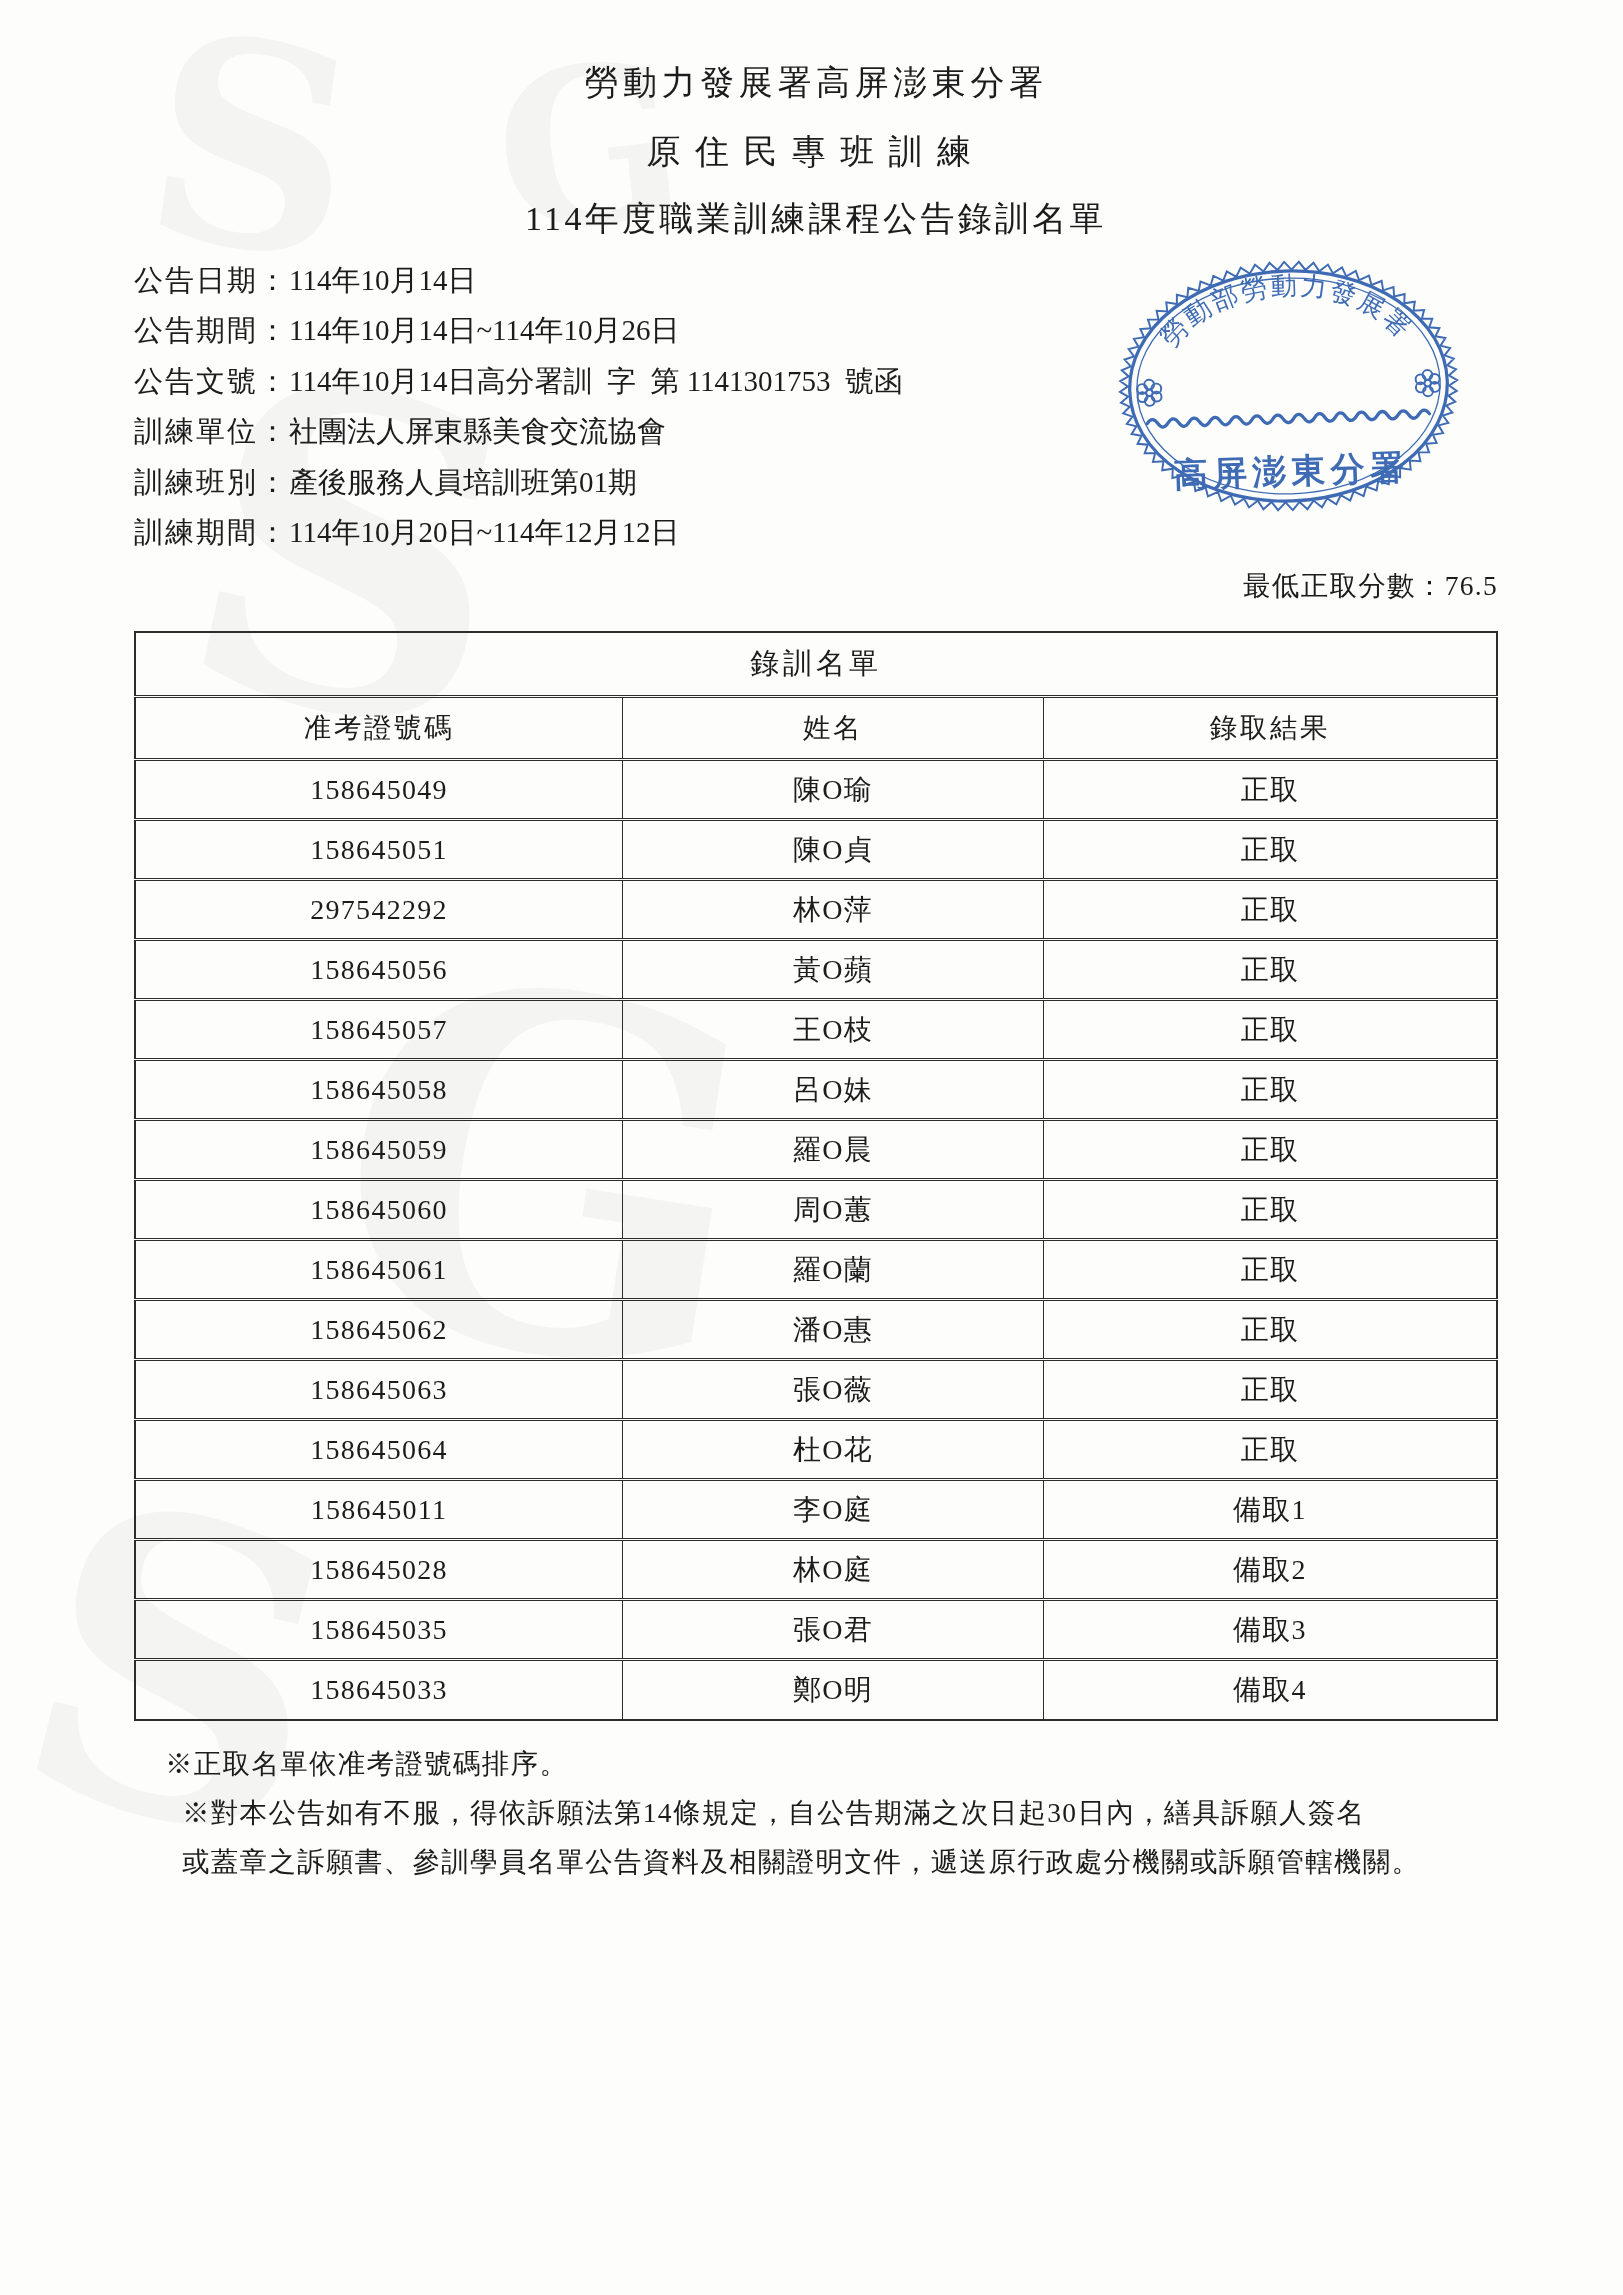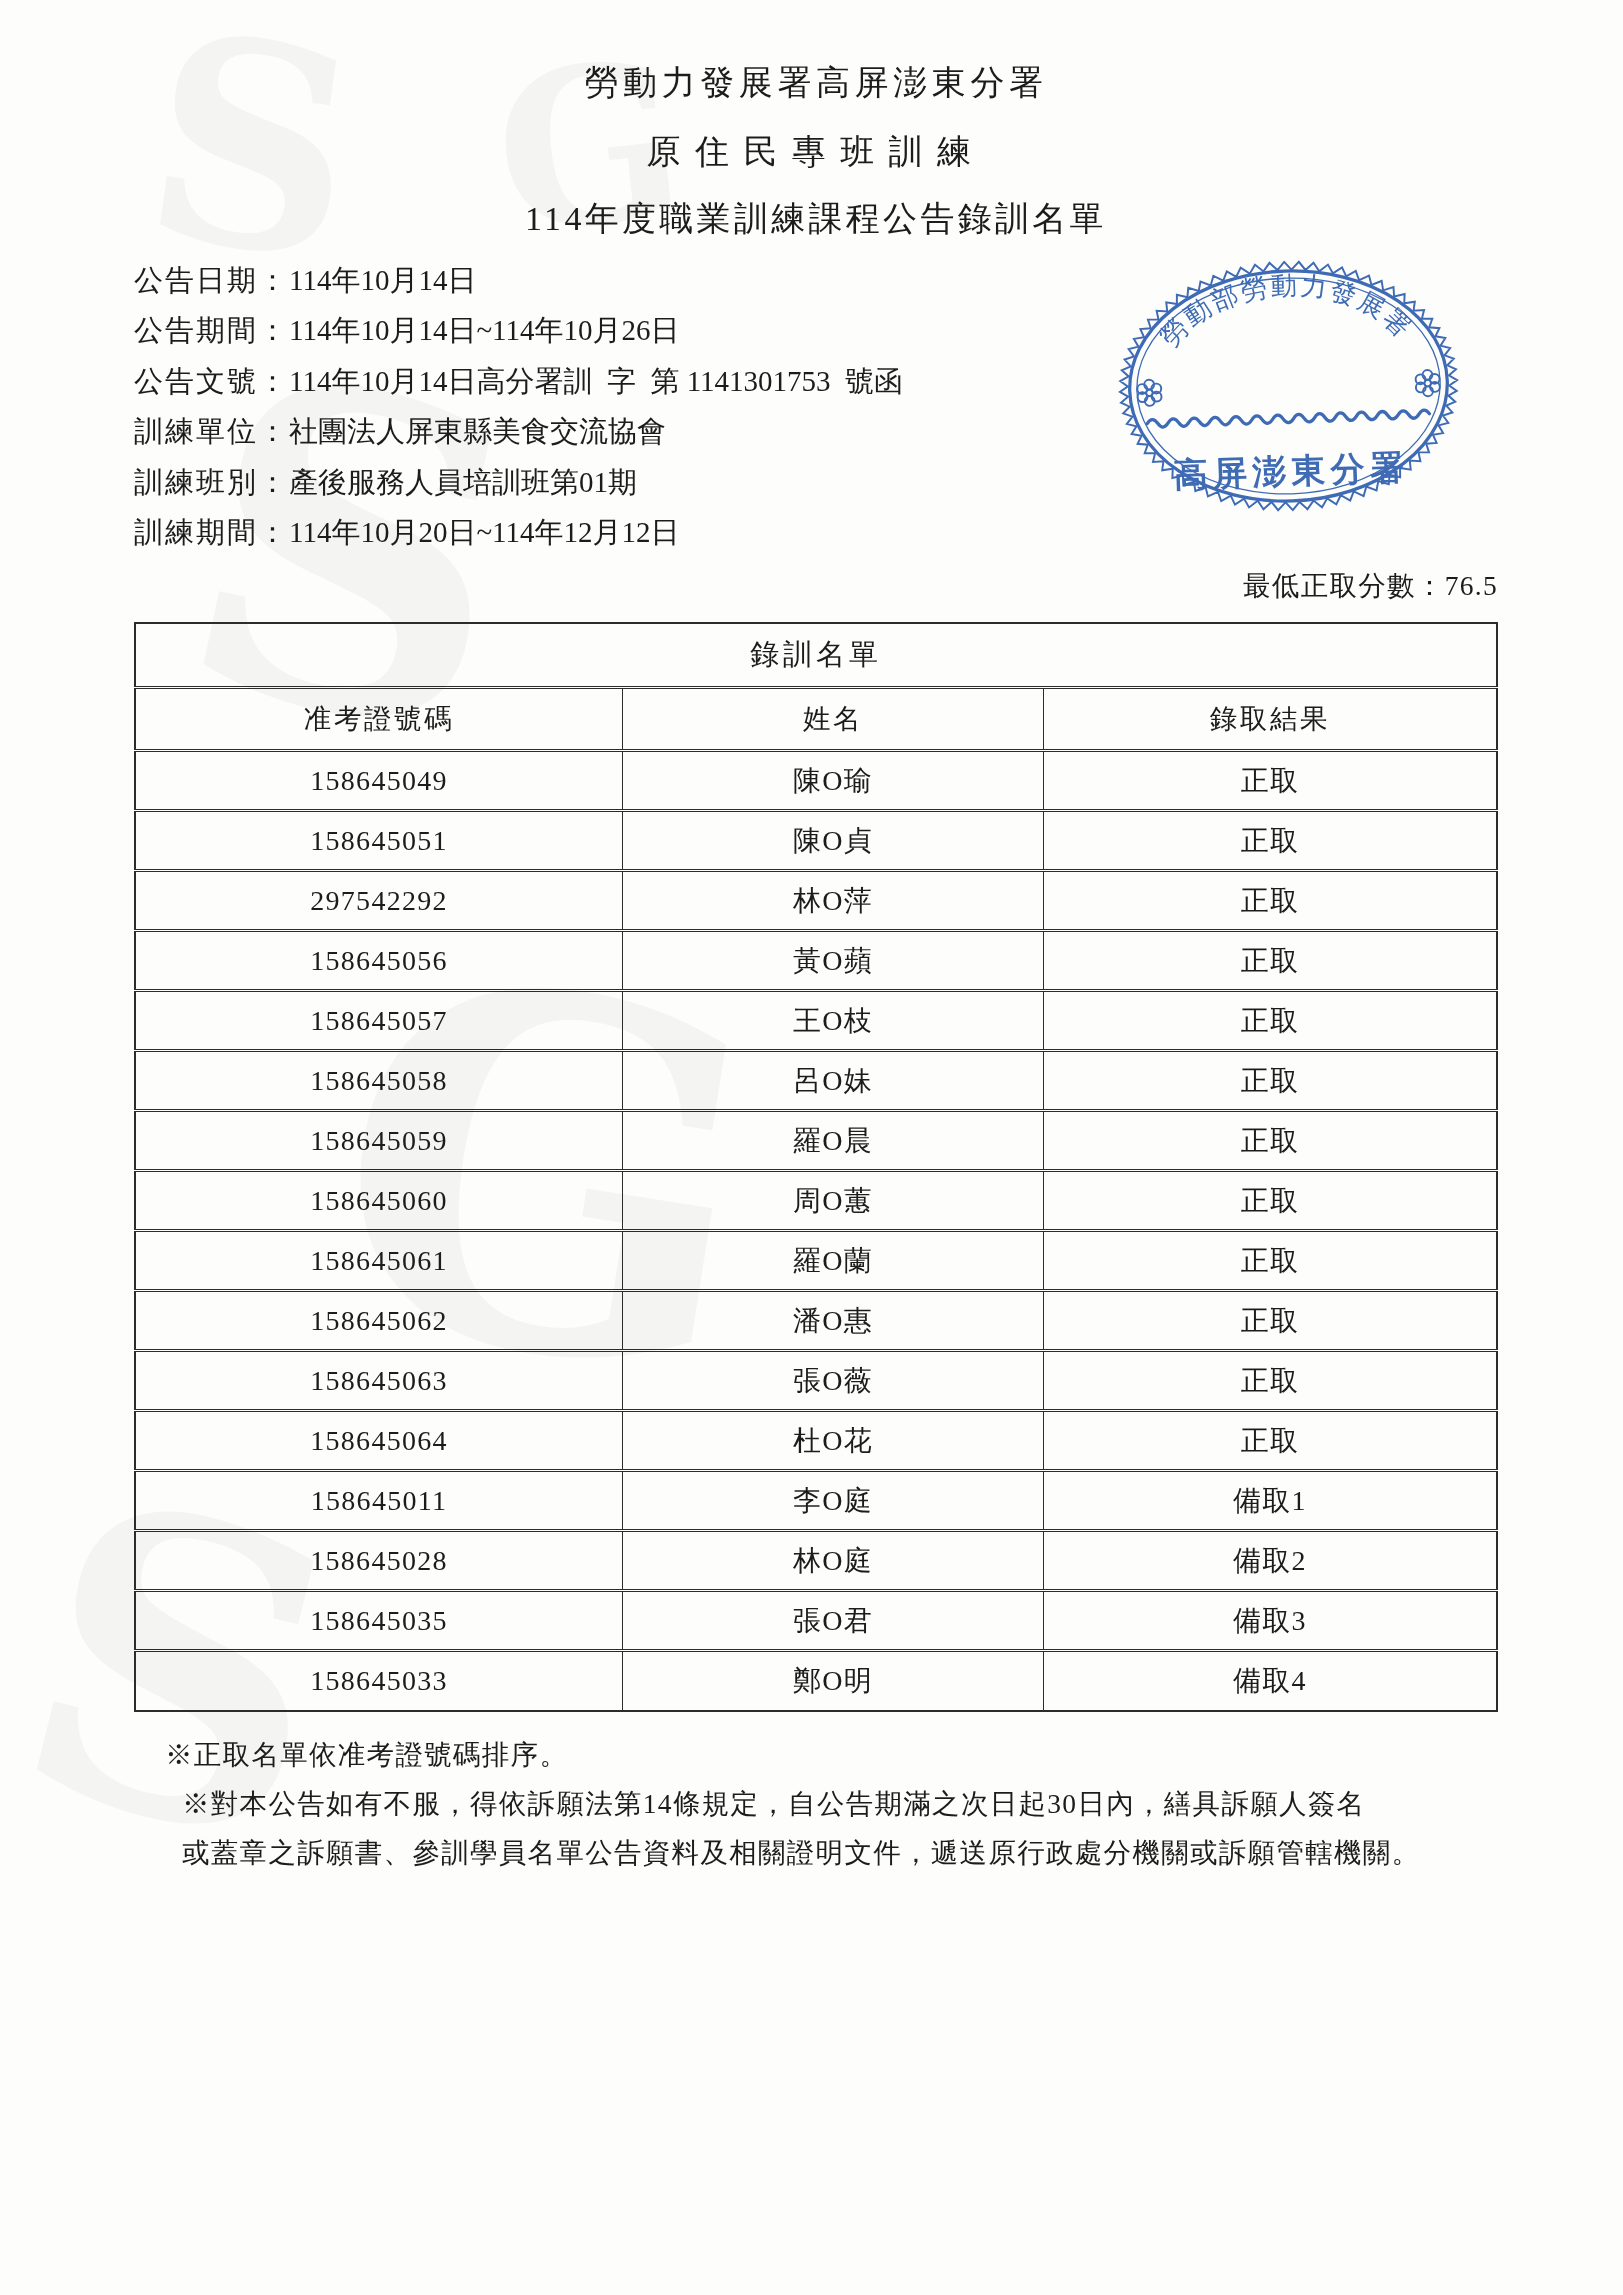--- a/index.html
+++ b/index.html
@@ -31,21 +31,21 @@
   .title-3 { letter-spacing: 3.3px;  margin-bottom: 29px; }
 
   .info-block { text-align: left; }
   .info-row { font-size: 29px; line-height: 1.05; margin-bottom: 20px; white-space: pre-wrap; }
   .info-row.gap-top { margin-top: 17.7px; }
   .info-label { letter-spacing: 2px; }
 
   .score-line { margin-top: 9.8px; text-align: right; font-size: 27.5px; letter-spacing: 1.3px; }
 
   table.roster {
-    margin-top: 18px; width: 100%; border-collapse: collapse;
+    margin-top: 27px; width: 100%; border-collapse: collapse;
     border: 2.6px solid var(--line); table-layout: fixed;
   }
   table.roster tr { border-bottom: 3.3px double var(--line); }
   table.roster tbody tr:last-child { border-bottom: none; }
   td.table-title-cell { height: 65px; text-align: center; font-size: 29px; letter-spacing: 3.9px; }
   table.roster th {
     height: 63px; text-align: center; font-weight: normal;
     font-size: 27.5px; letter-spacing: 2.6px;
   }
   table.roster tbody td { height: 60px; text-align: center; font-size: 28px; letter-spacing: 1.3px; }

